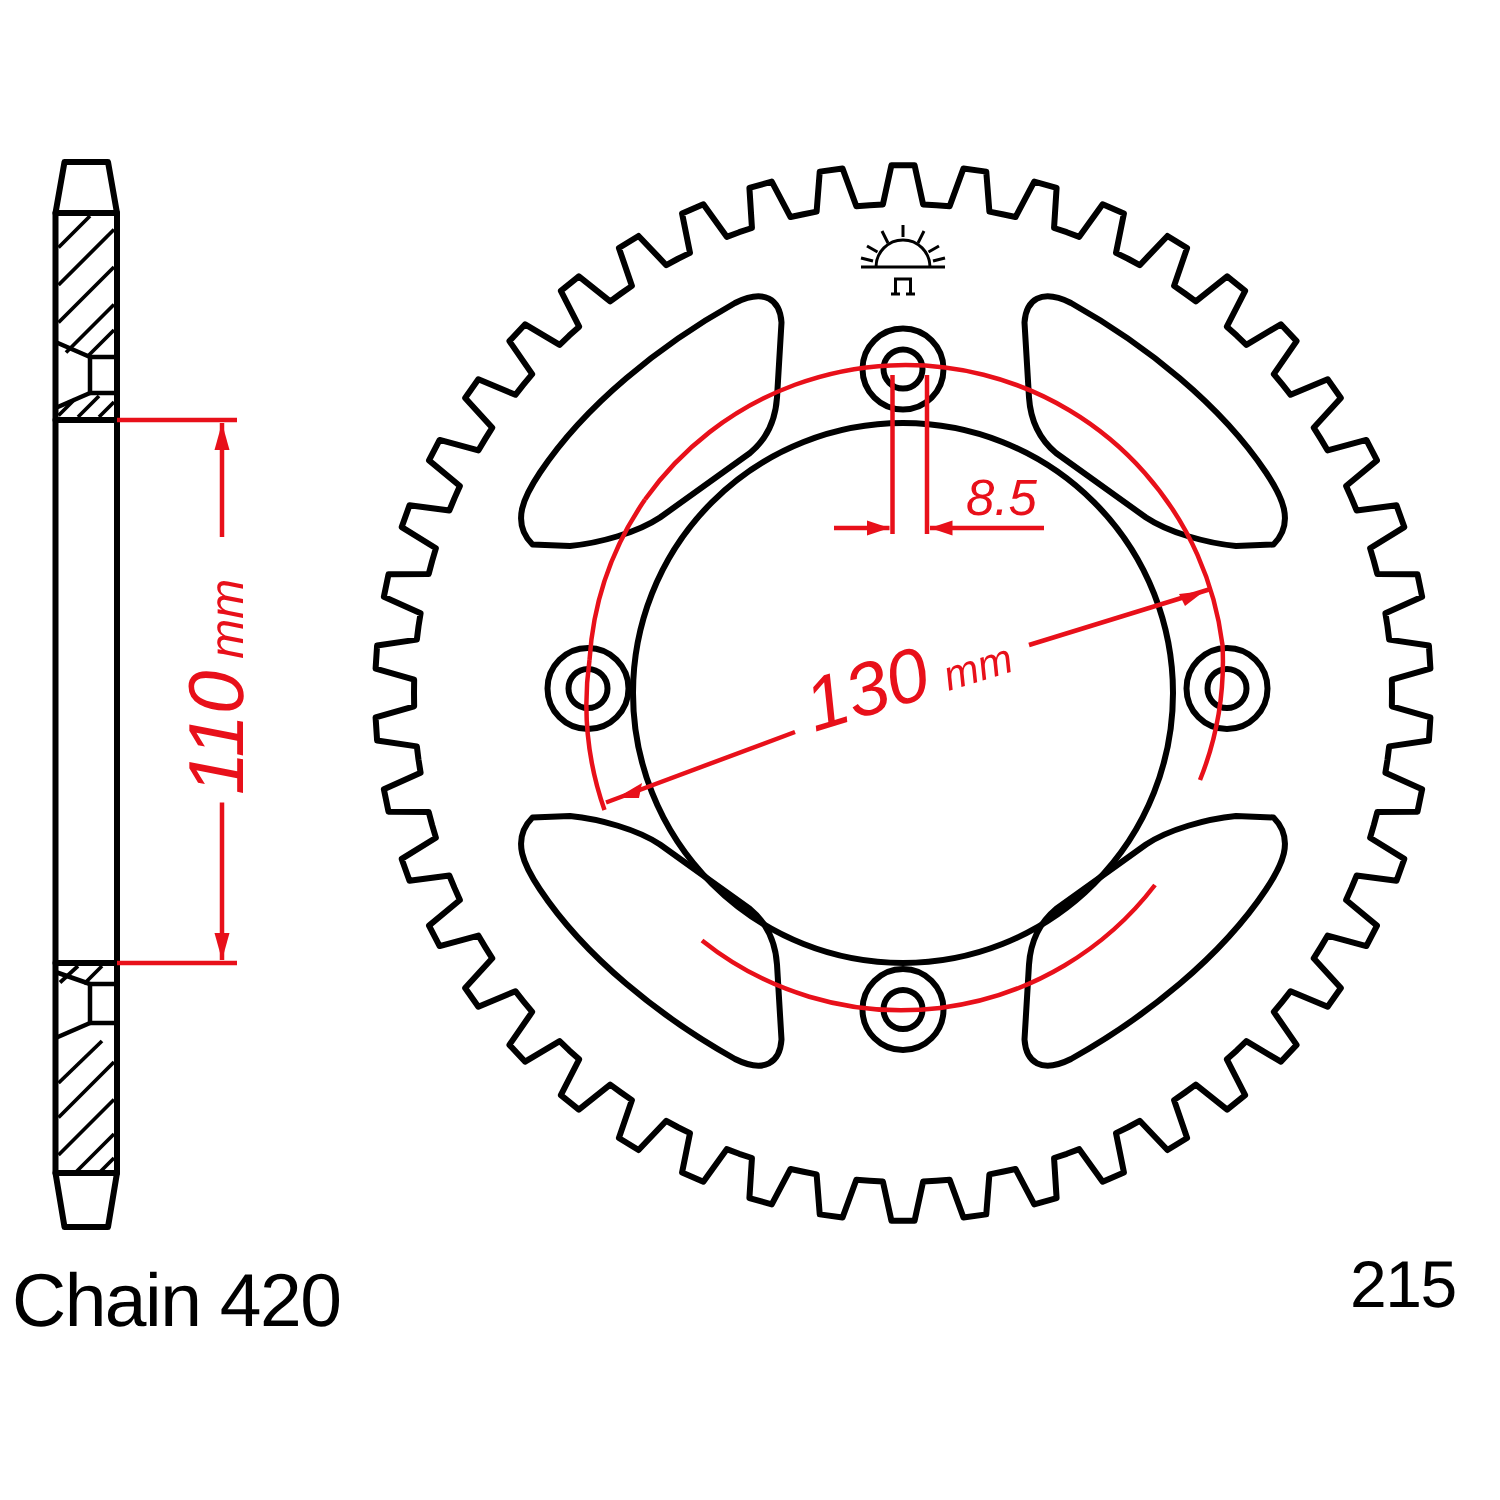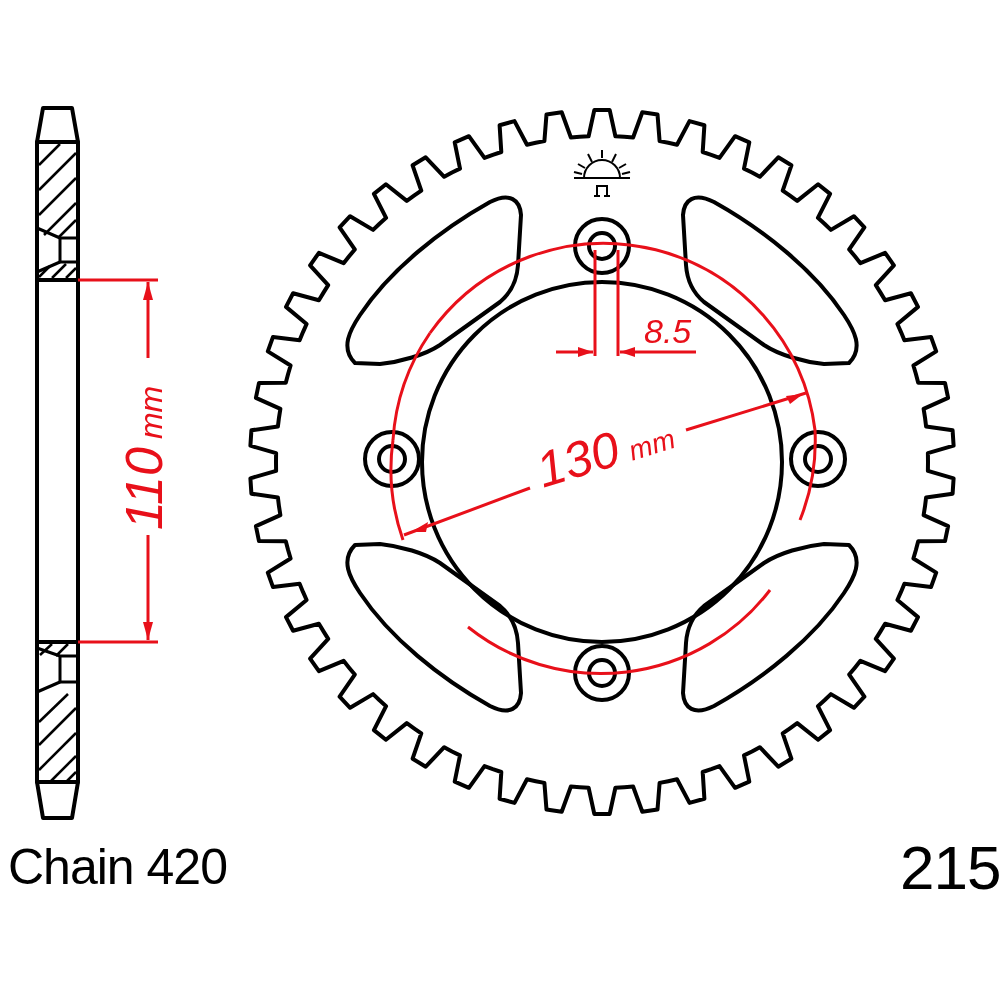--- a/index.html
+++ b/index.html
@@ -1,20 +1,20 @@
 <!DOCTYPE html>
 <html><head>
 <meta charset="utf-8">
 <style>
   html, body { margin: 0; padding: 0; background: #ffffff; }
   body { width: 1000px; height: 1000px; position: relative; overflow: hidden; font-family: "Liberation Sans", sans-serif; }
   #drawing { position: absolute; left: 0; top: 0; width: 1000px; height: 1000px; }
   .label { position: absolute; font-family: "Liberation Sans", sans-serif; font-weight: normal; color: #000000; }
   #chain-label { left: 8px; top: 838px; font-size: 50px; letter-spacing: -1px; }
-  #part-number { left: 900px; top: 832px; font-size: 62px; letter-spacing: -1px; }
+  #part-number { left: 900px; top: 832px; font-size: 44px; letter-spacing: -1px; }
   .dim-text { font-family: "Liberation Sans", sans-serif; font-style: italic; fill: #e8101a; }
 </style>
 </head>
 <body>
 
 <svg id="drawing" viewBox="0 0 1000 1000" xmlns="http://www.w3.org/2000/svg">
 
   <g fill="none" stroke="#000" stroke-width="4" stroke-linejoin="round">
 
     <path d="M37 142 L43 108 L72 108 L78 142 Z"></path>

